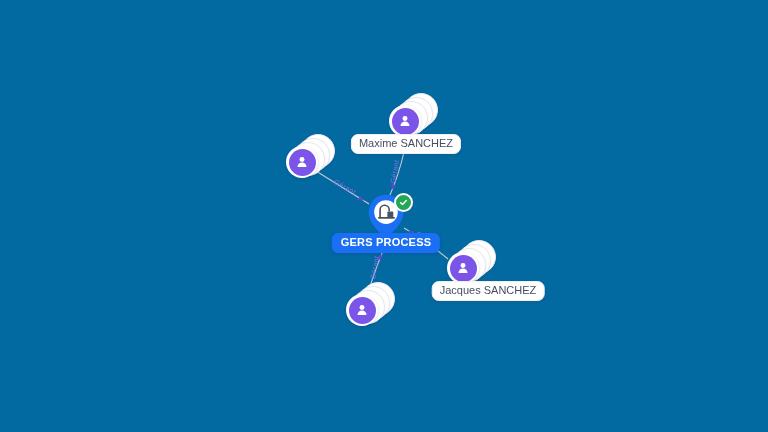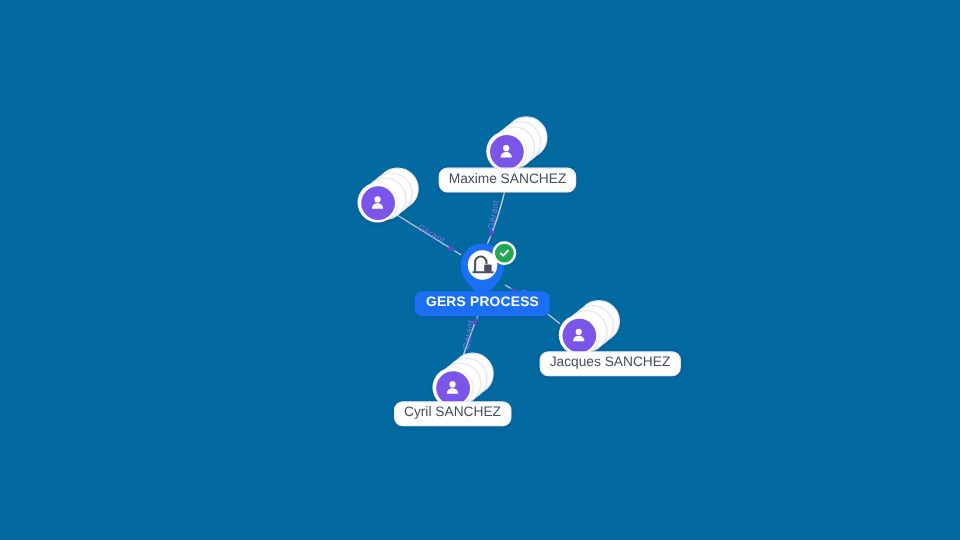--- a/index.html
+++ b/index.html
@@ -128,21 +128,20 @@
     <div class="stack s1"></div>
     <div class="avatar">
       <div class="avatar-inner">
         <svg width="16" height="16" viewBox="0 0 24 24">
             <circle cx="12" cy="8.3" r="3.7" fill="#fff"></circle>
             <path d="M5.2,19.6 c0-4.2 3-6.8 6.8-6.8 s6.8,2.6 6.8,6.8 z" fill="#fff"></path>
           </svg>
       </div>
     </div>
   </div>
-  <div class="pill" style="left:362px;top:331px;">Cyril SANCHEZ</div>
 
   <div class="company-pin" style="left:364px;top:192px;">
     <svg width="44" height="51" viewBox="0 0 48 56">
       <path d="M24,54 C21,45 5,38 5,22 A19,19 0 1,1 43,22 C43,38 27,45 24,54 Z" fill="#1a6ff5"></path>
       <circle cx="24" cy="22" r="13" fill="#ffffff"></circle>
       <g fill="none" stroke="#4a505f" stroke-width="1.8">
         <path d="M17.5,28 v-8.5 a5,5 0 0 1 10,0 V21"></path>
         <rect x="25.5" y="21.5" width="6.5" height="6.5" rx="1" fill="#4a505f" stroke="none"></rect>
         <path d="M16,28.4 h17" stroke-linecap="round"></path>
       </g>

